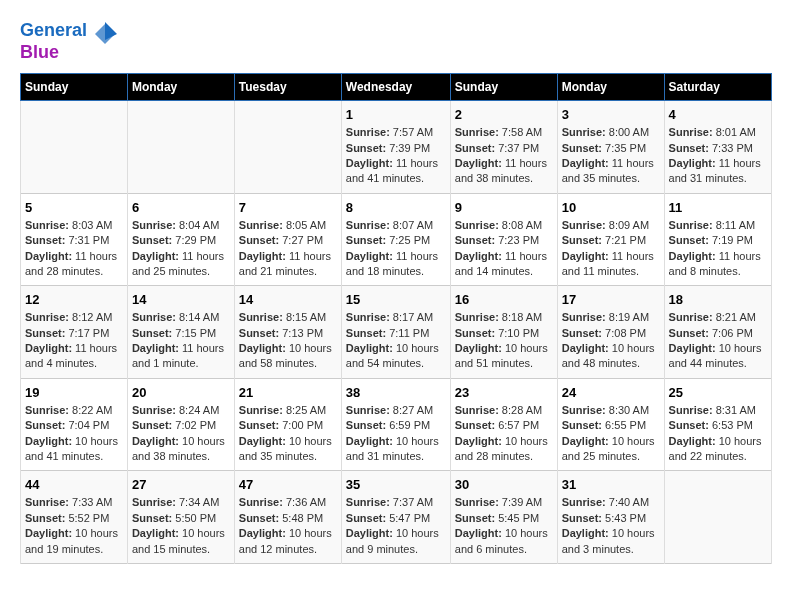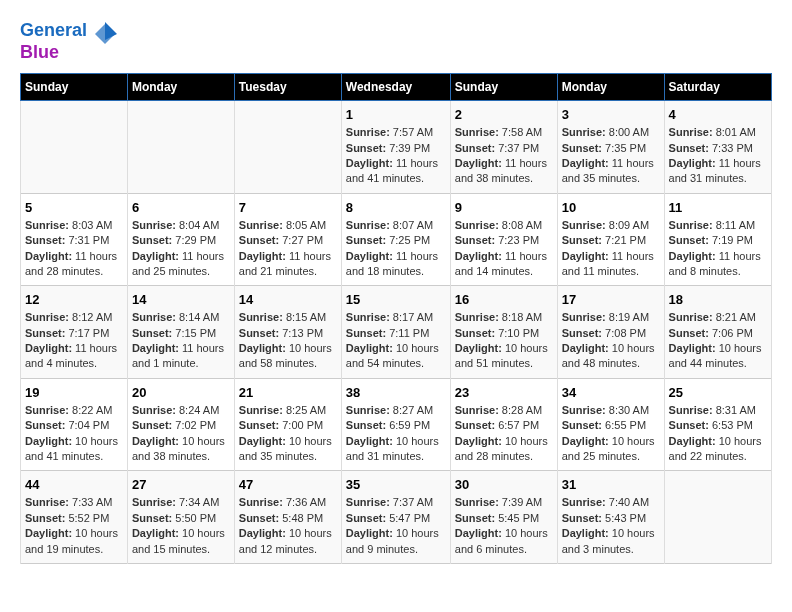--- a/index.html
+++ b/index.html
@@ -218,21 +218,21 @@
         </td>
         <td>
           <div class="day-num">38</div>
           <div class="day-info"><span><strong>Sunrise:</strong> 8:27 AM</span><br><span><strong>Sunset:</strong> 6:59 PM</span><br><span><strong>Daylight:</strong> 10 hours and 31 minutes.</span></div>
         </td>
         <td>
           <div class="day-num">23</div>
           <div class="day-info"><span><strong>Sunrise:</strong> 8:28 AM</span><br><span><strong>Sunset:</strong> 6:57 PM</span><br><span><strong>Daylight:</strong> 10 hours and 28 minutes.</span></div>
         </td>
         <td>
-          <div class="day-num">34</div>
+          <div class="day-num">24</div>
           <div class="day-info"><span><strong>Sunrise:</strong> 8:30 AM</span><br><span><strong>Sunset:</strong> 6:55 PM</span><br><span><strong>Daylight:</strong> 10 hours and 25 minutes.</span></div>
         </td>
         <td>
           <div class="day-num">25</div>
           <div class="day-info"><span><strong>Sunrise:</strong> 8:31 AM</span><br><span><strong>Sunset:</strong> 6:53 PM</span><br><span><strong>Daylight:</strong> 10 hours and 22 minutes.</span></div>
         </td>
       </tr>
       <tr>
         <td>
           <div class="day-num">44</div>

